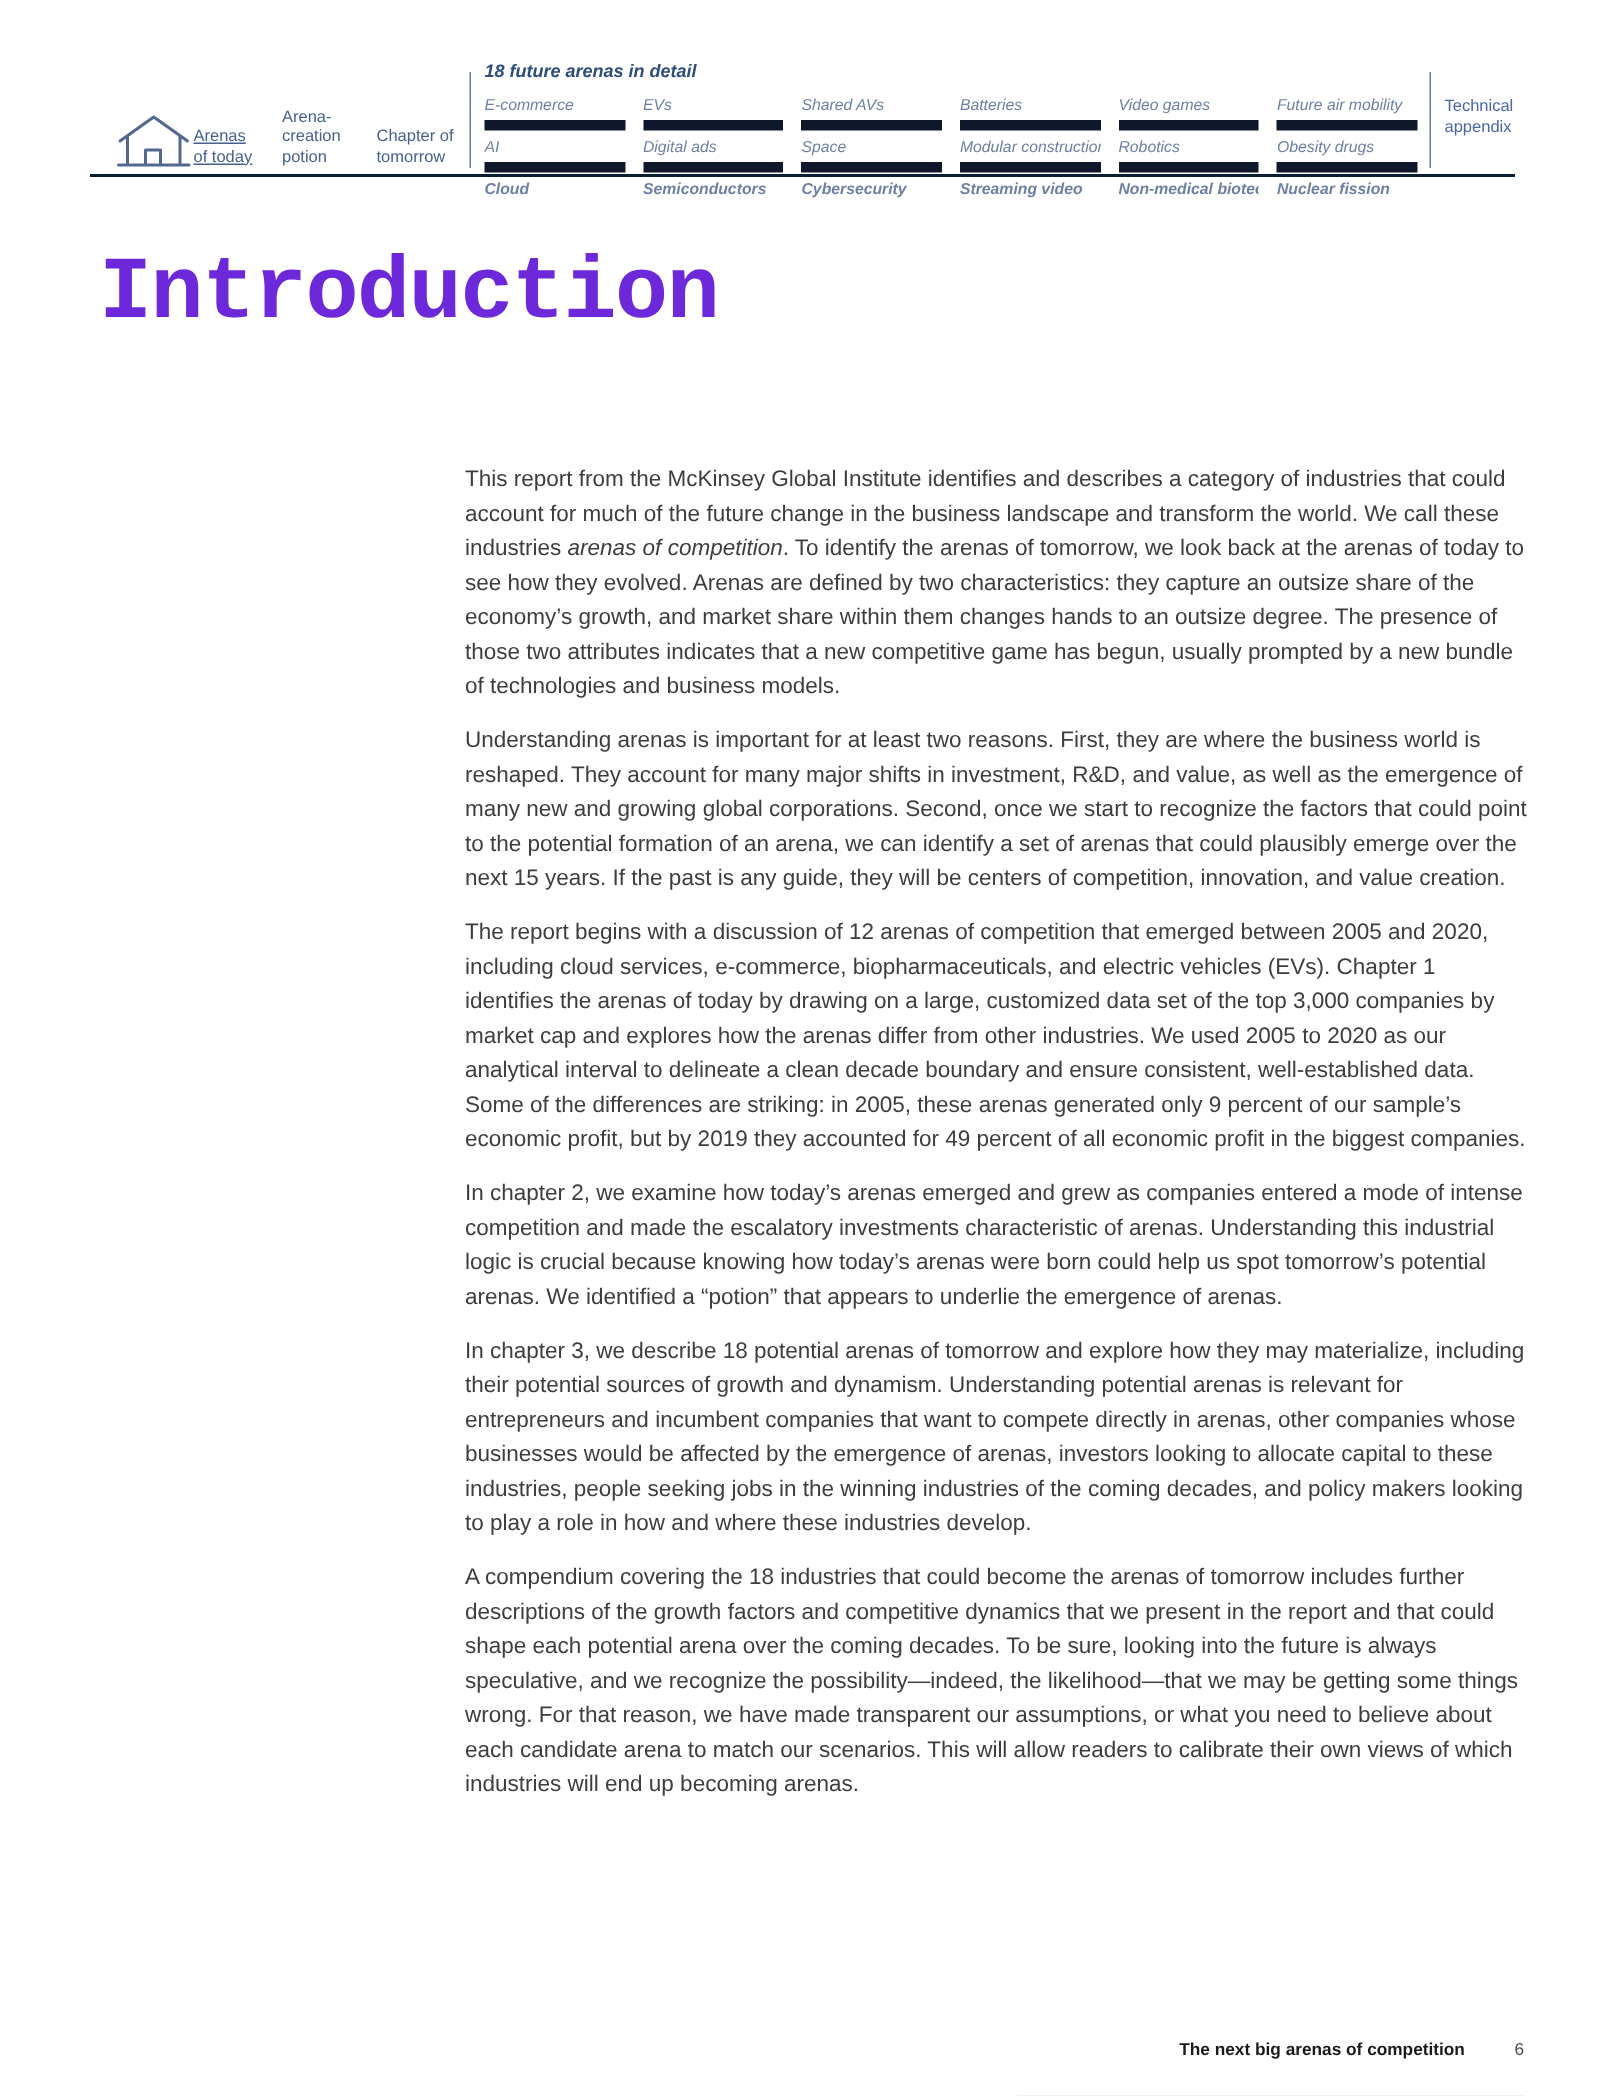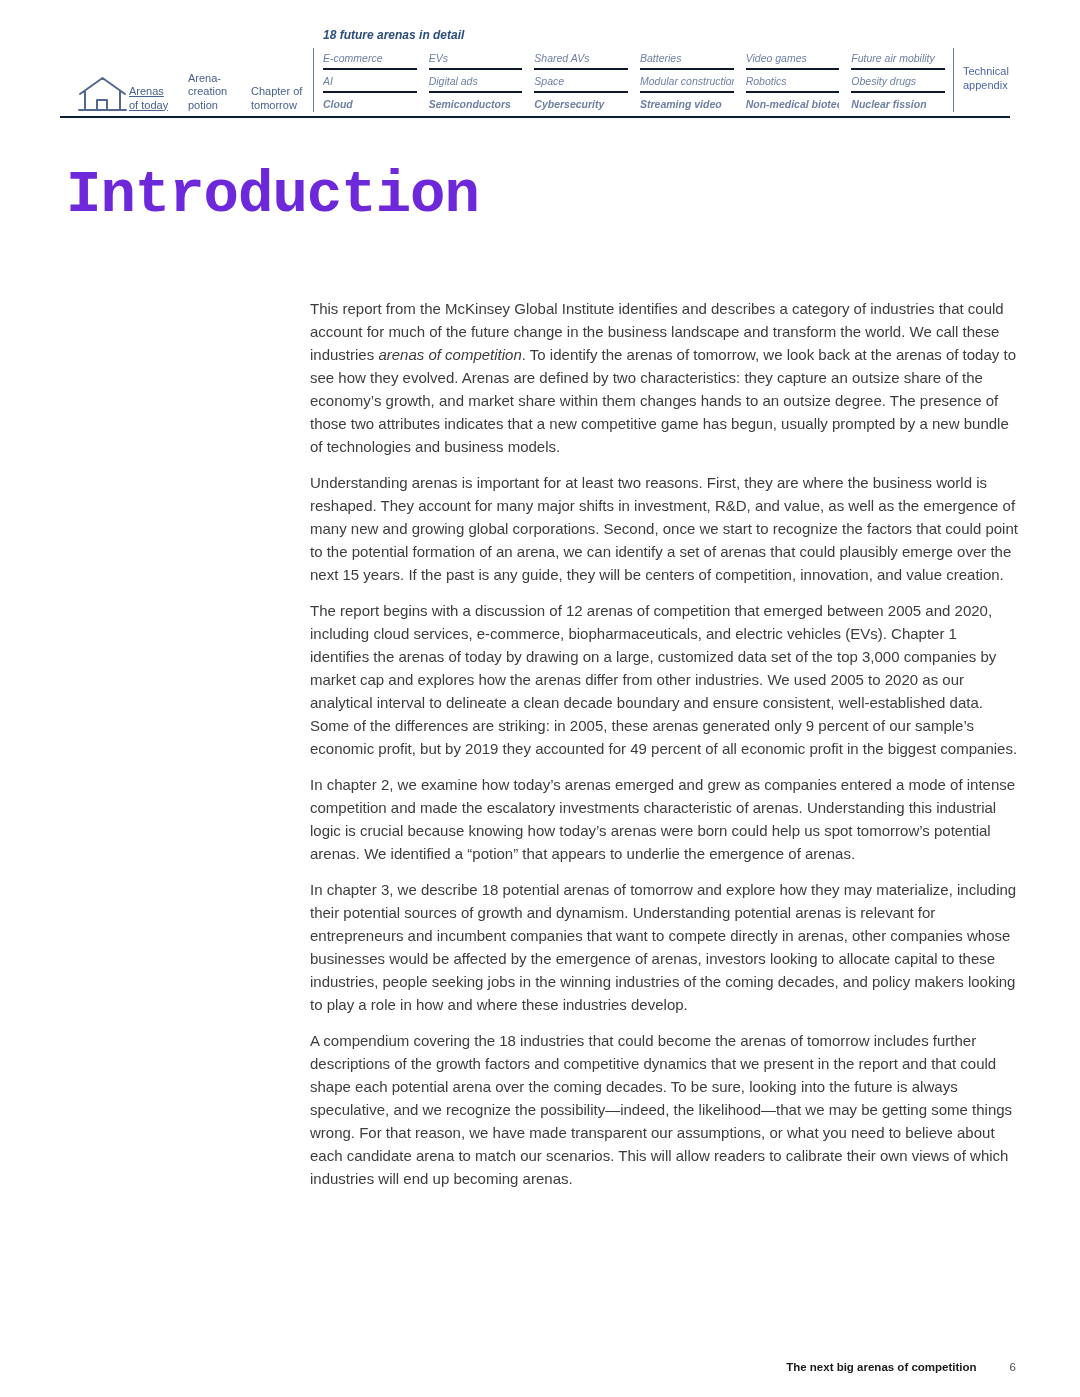--- a/index.html
+++ b/index.html
@@ -31,35 +31,35 @@
   .nav-item.n2 { width:50px; }
   .nav-item.n3 { width:58px; }
 
   .vdiv {
     position:absolute; top:48px; width:1px; height:64px;
     background:#6a7c9d;
   }
   .vdiv-left  { left:313px; }
   .vdiv-right { left:953px; }
 
-  .arenas-detail { position:absolute; left:323px; top:28px; width:622px; }
+  .arenas-detail { position:absolute; left:323px; top:40px; width:622px; }
   .arenas-detail-title {
     font-size:12px; font-weight:bold; font-style:italic;
     color:#2d4d7c; margin-bottom:5px;
   }
   .arenas-grid {
     display:grid;
     grid-template-columns:repeat(6, 1fr);
     column-gap:12px;
   }
   .arena-link {
     display:block;
     font-size:10.5px; font-style:italic; color:#6d7fa3;
     padding:5px 0 4px 0;
-    border-bottom:2px solid #0f172a;
+    border-bottom:7px solid #0f172a;
     white-space:nowrap; overflow:hidden;
     cursor:pointer; text-decoration:none;
   }
   .arena-link.last-row { border-bottom:none;font-weight:bold; }
 
   .tech-appendix {
     position:absolute; left:963px; top:64px; width:60px;
     font-size:11px; line-height:14px; color:#4a66a8;
     cursor:pointer;
   }
@@ -71,21 +71,21 @@
   
   .page-title {
     position:absolute; left:66px; top:162px;
     font-family:Liberation Mono, monospace;
     font-weight:700; font-size:59px; letter-spacing:-1px;
     color:#6d28d9;
   }
 
   
   .body-col {
-    position:absolute; left:310px; top:297px; width:708px;
+    position:absolute; left:310px; top:308px; width:708px;
     font-size:15px; line-height:23px; color:#3d3d3c;
   }
   .body-col p { margin:0 0 13px 0; }
   .body-col em { font-style:italic; }
 
   
   .footer {
     position:absolute; right:64px; bottom:24px;
     display:flex; align-items:baseline; gap:33px;
   }

